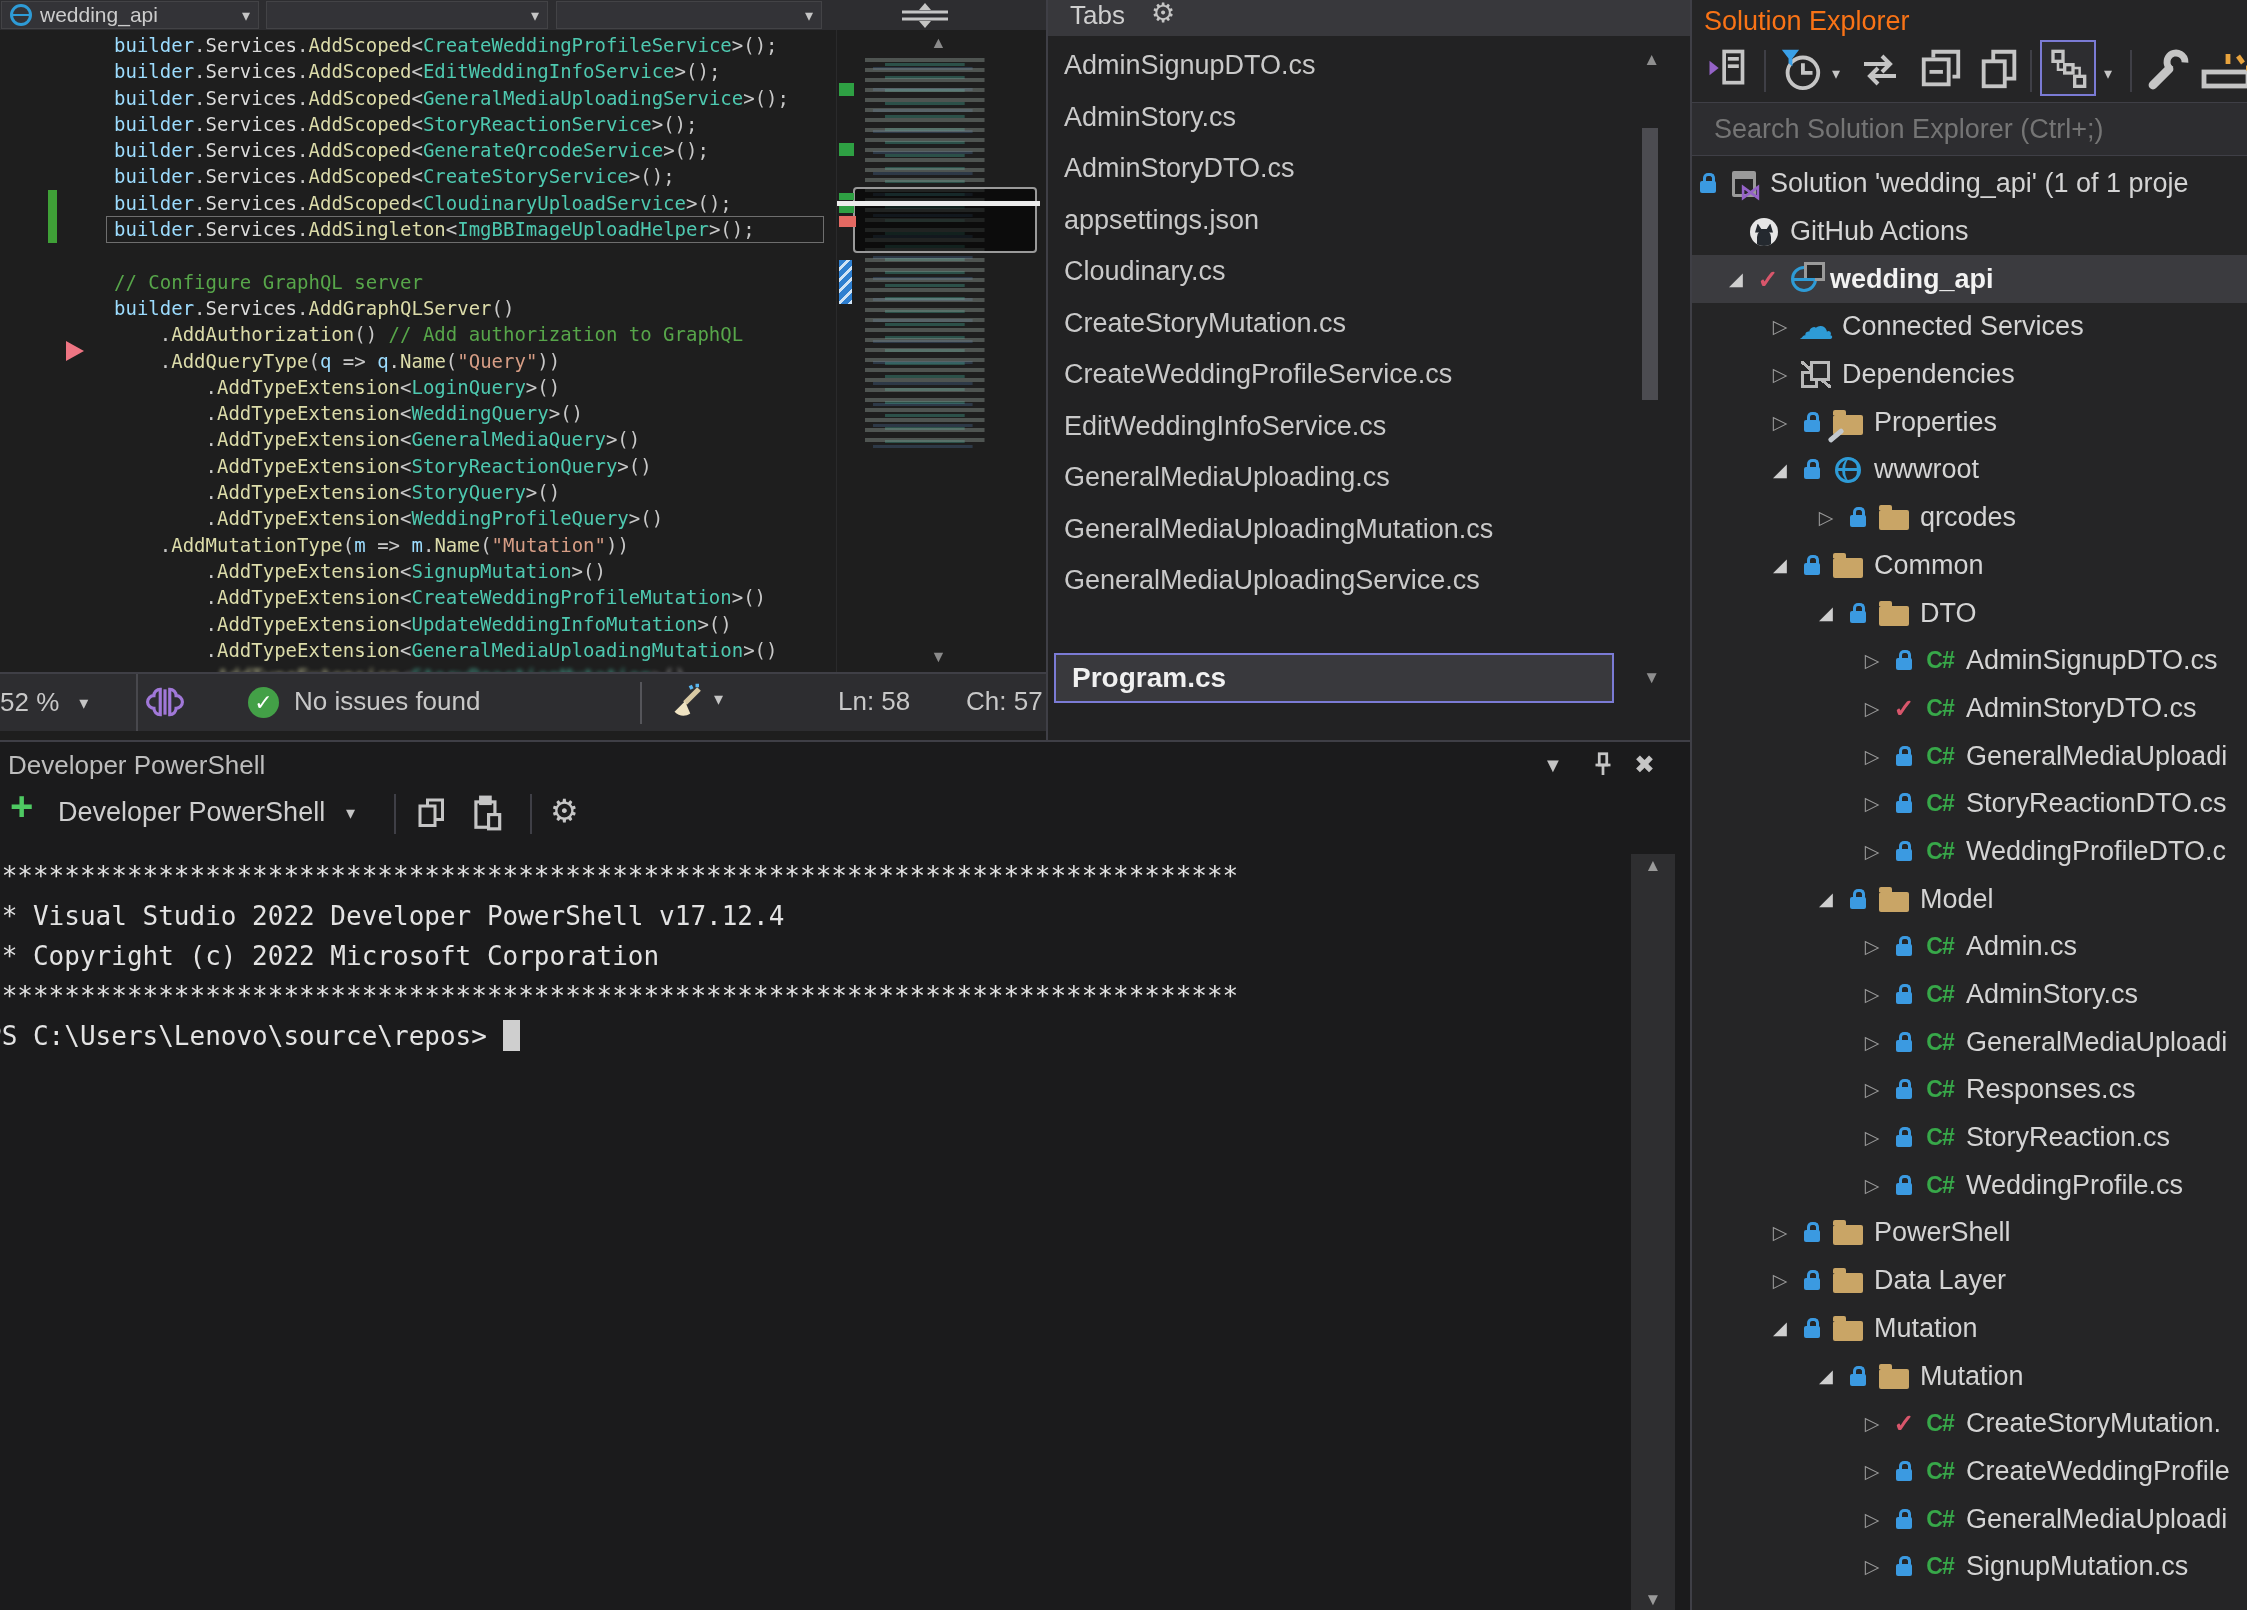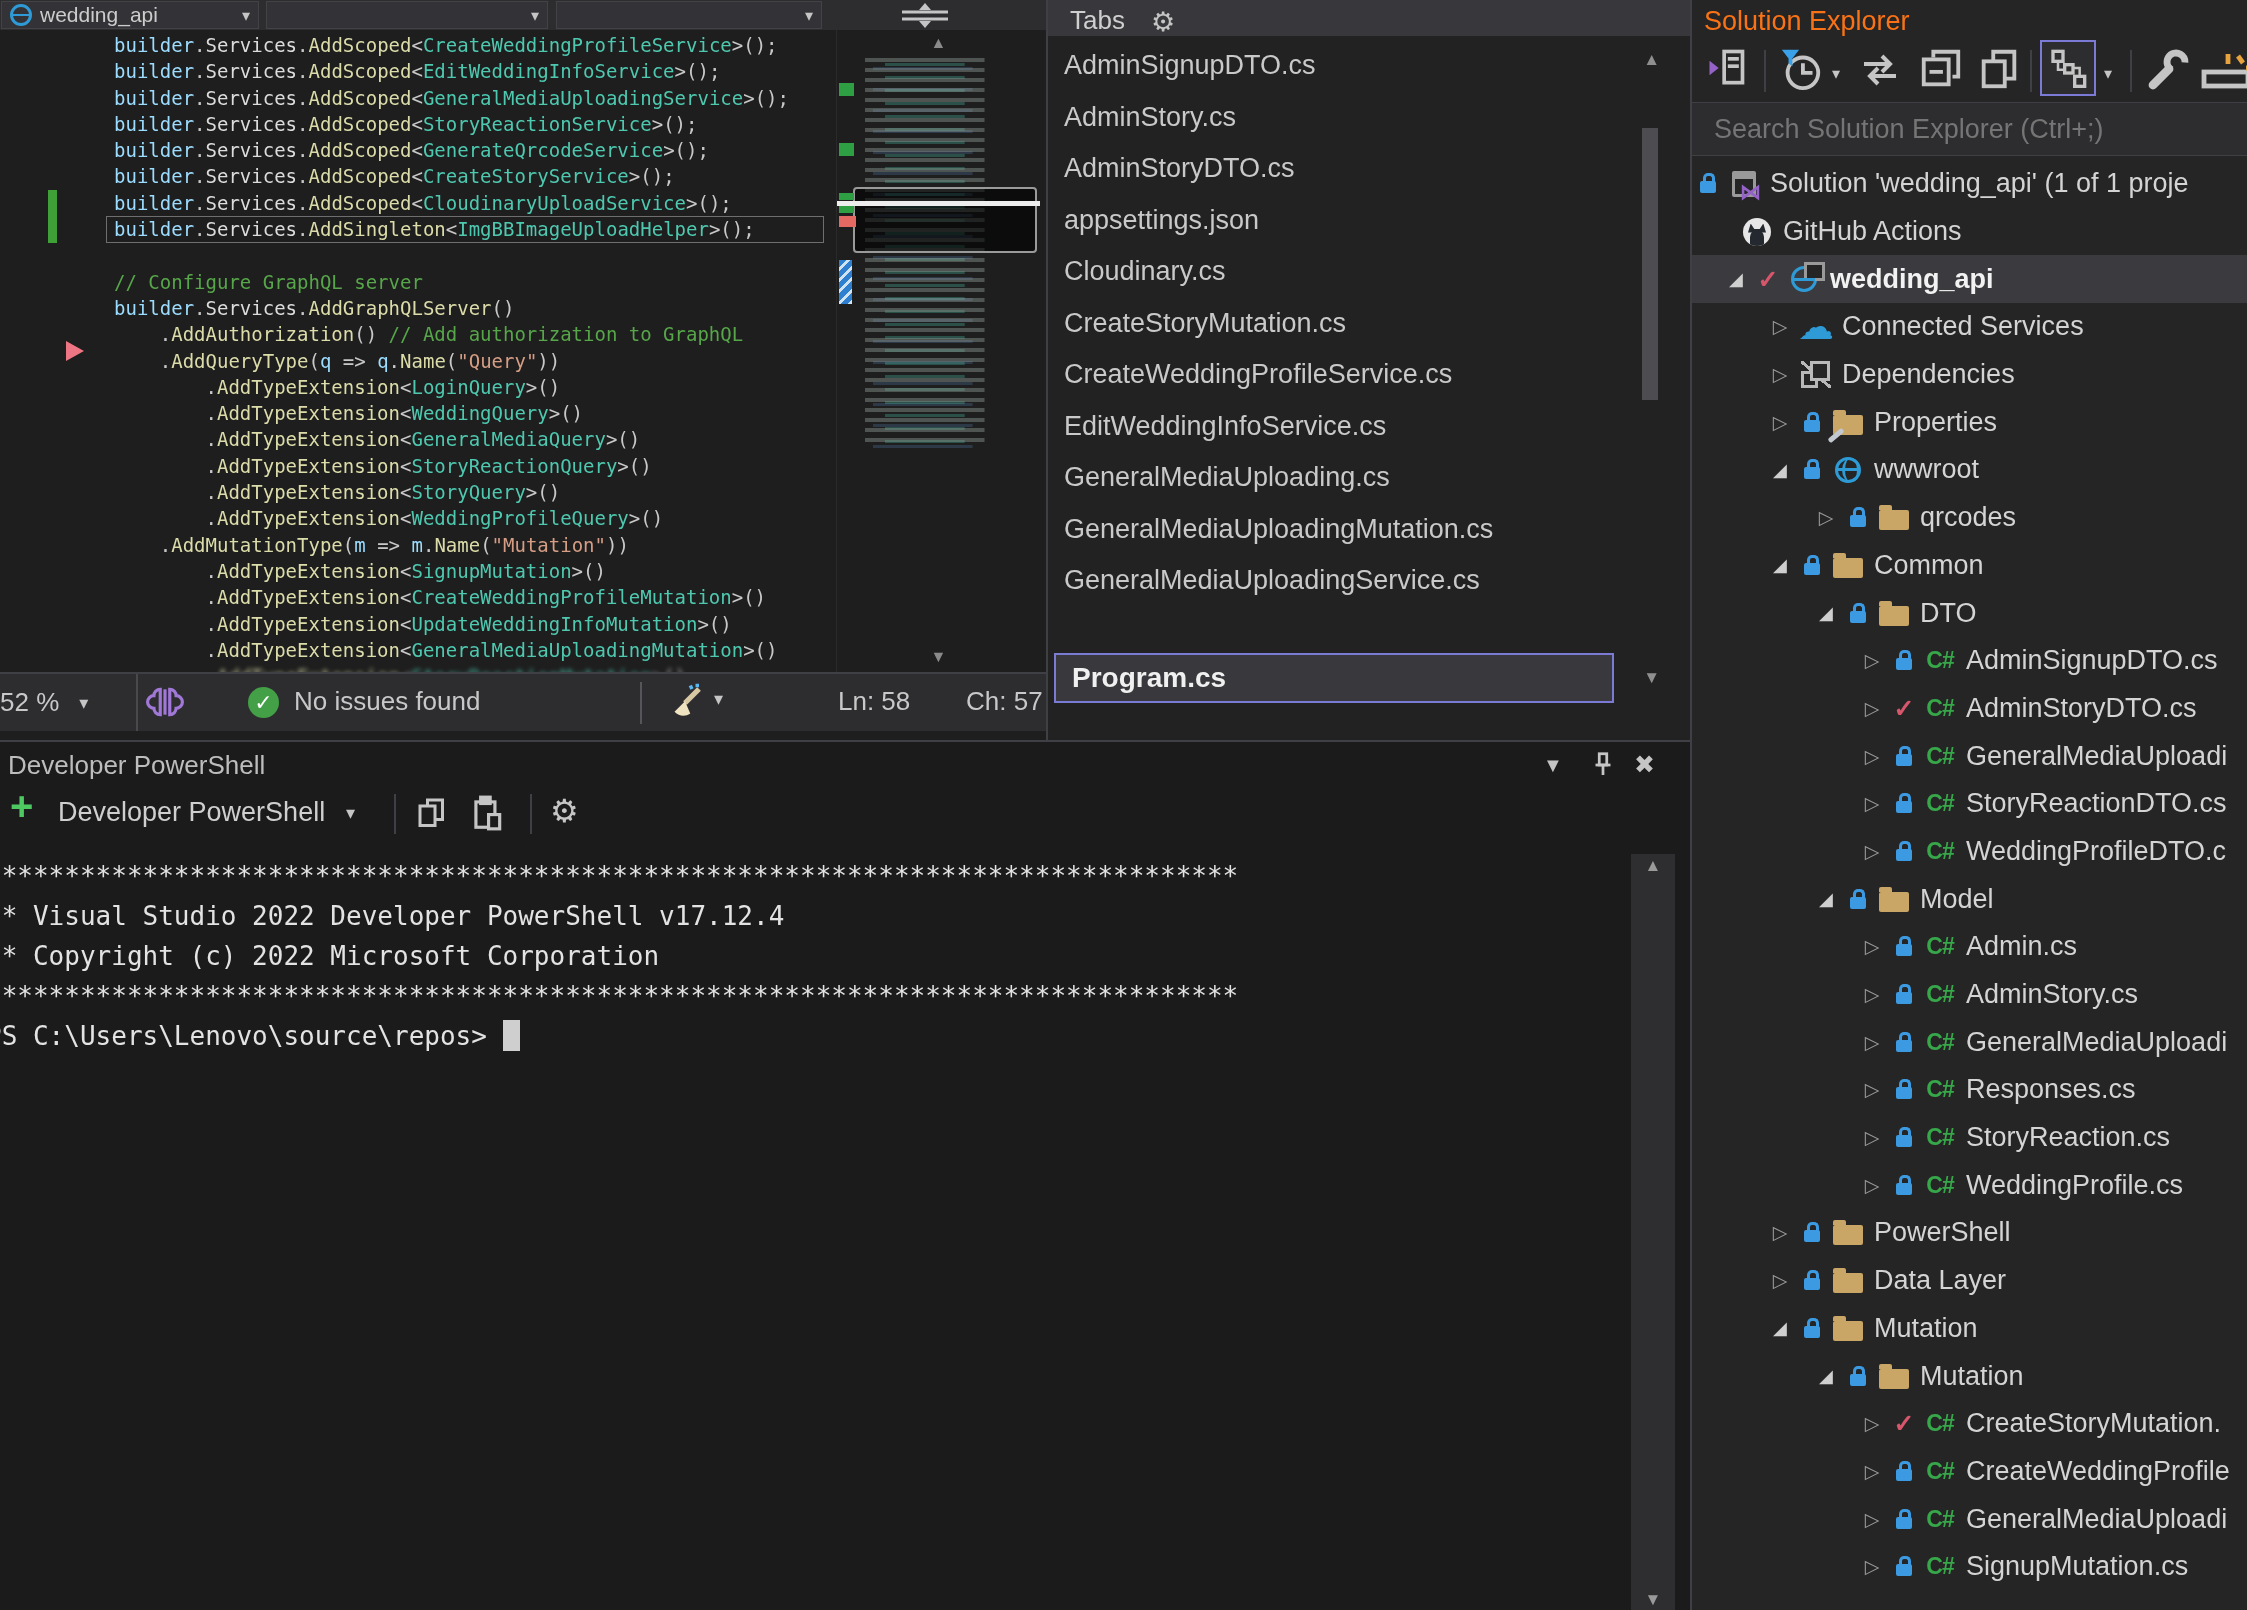--- a/index.html
+++ b/index.html
@@ -61,21 +61,21 @@
        color:#fff;font-size:22px;text-align:center;line-height:31px}
   .issues{position:absolute;left:294px;top:12px}
   .vsep1{position:absolute;left:640px;top:8px;width:2px;height:42px;background:#55555a}
   .broom{position:absolute;left:664px;top:8px}
   .broom-chev{position:absolute;left:714px;top:14px;color:#c5c5c5;font-size:18px}
   .lnind{position:absolute;left:838px;top:12px}
   .chind{position:absolute;left:966px;top:12px;width:80px;overflow:hidden;white-space:nowrap}
 
   
   .tabs{position:absolute;left:1046px;top:0;width:644px;height:740px;background:#222223;border-left:2px solid #3f3f46}
-  .tabs-head{height:36px;background:#38383c;display:flex;align-items:flex-end;gap:26px;
+  .tabs-head{height:36px;background:#38383c;display:flex;align-items:flex-start;gap:26px;
              padding-left:22px;color:#cfcfcf;font-size:26px}
   .gear{color:#c5c5c5;font-size:27px;line-height:1}
   #tabs-list{position:absolute;left:0;top:40px;right:60px;overflow:hidden}
   .tab-item{height:51.5px;display:flex;align-items:center;padding-left:16px;font-size:27px;
             color:#c9c9c9;white-space:nowrap}
   .t-up{position:absolute;right:30px;top:50px;color:#8f8f8f;font-size:17px}
   .t-thumb{position:absolute;right:32px;top:128px;width:16px;height:272px;background:#4c4c51}
   .active-box{position:absolute;left:6px;top:653px;width:560px;height:50px;border:2px solid #7b7bd5;
               background:#39393d;display:flex;align-items:center;padding-left:16px;font-weight:bold;
               color:#f0f0f0;font-size:28px}
@@ -384,21 +384,21 @@
     <div id="tree">
         <div class="trow" style="">
           <span class="badge">
             <span class="lockic"></span>
           </span>
           <span class="tico">
             <span class="solution"></span>
           </span>
           <span class="tlabel">Solution 'wedding_api' (1 of 1 proje</span>
         </div>
-        <div class="trow" style="padding-left: 45px;">
+        <div class="trow" style="padding-left: 36px; margin-left: 16px;">
           <span class="tico">
             <span class="github"></span>
           </span>
           <span class="tlabel">GitHub Actions</span>
         </div>
         <div class="trow sel bold" style="padding-left: 28px;">
           <span class="exp open">◢</span>
           <span class="badge">
             <span class="chk">✓</span>
           </span>

